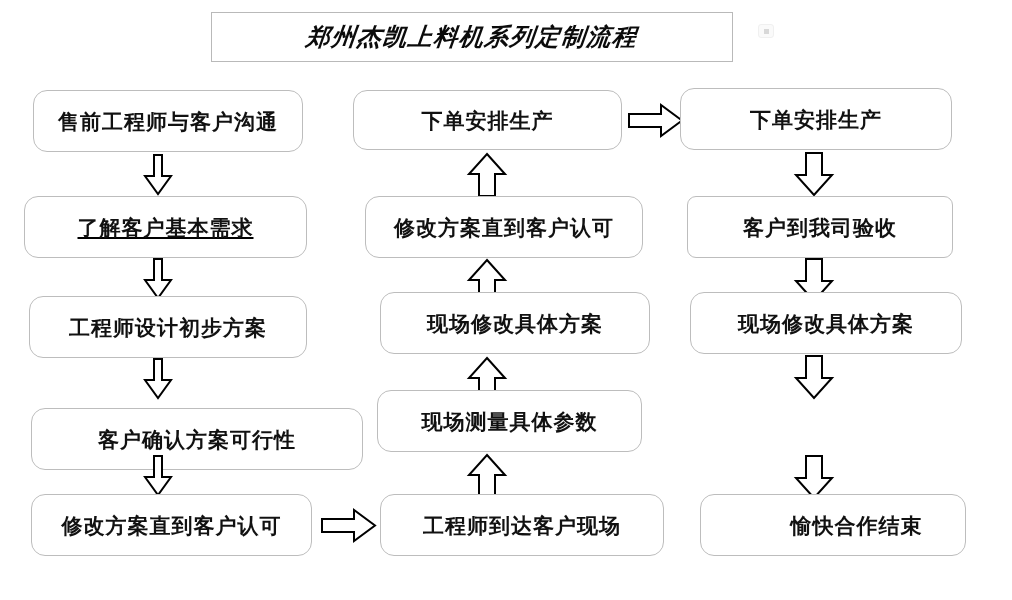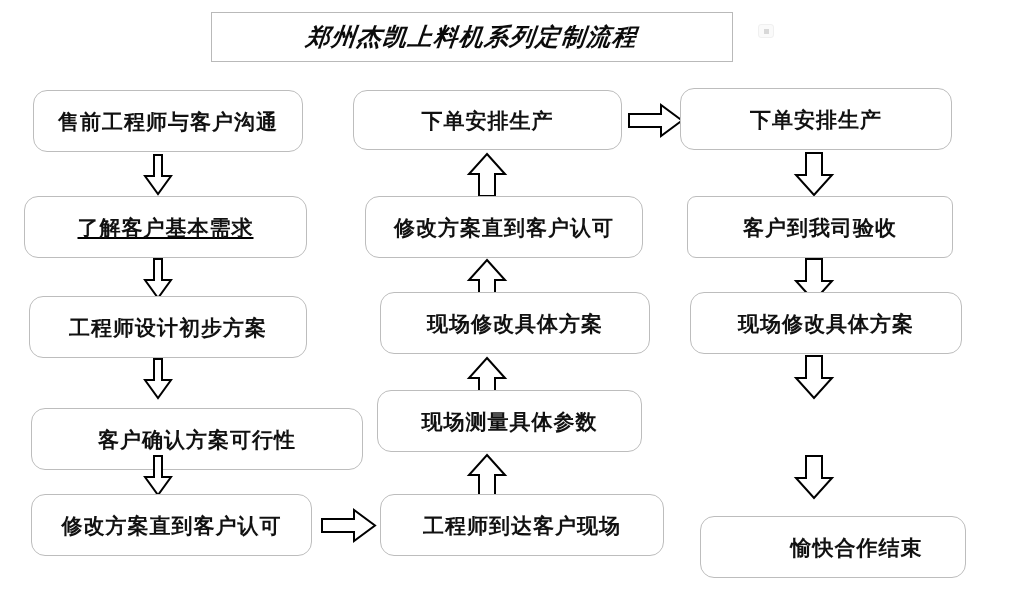--- a/index.html
+++ b/index.html
@@ -235,17 +235,17 @@
     </svg>
   </div>
 
 
   <div class="arrow" style="left:793px; top:454px;">
     <svg width="44" height="46" viewBox="0 0 44 46">
       <path d="M13 2 L29 2 L29 24 L39 24 L21 44 L3 24 L13 24 Z"></path>
     </svg>
   </div>
 
-  <div class="node" style="left:700px; top:516px; width:266px; height:62px;padding-left:47px;">
+  <div class="node" style="left:700px; top:494px; width:266px; height:62px;padding-left:47px;">
     <span class="label">愉快合作结束</span>
   </div>
 
 </div>
 
 </body></html>

